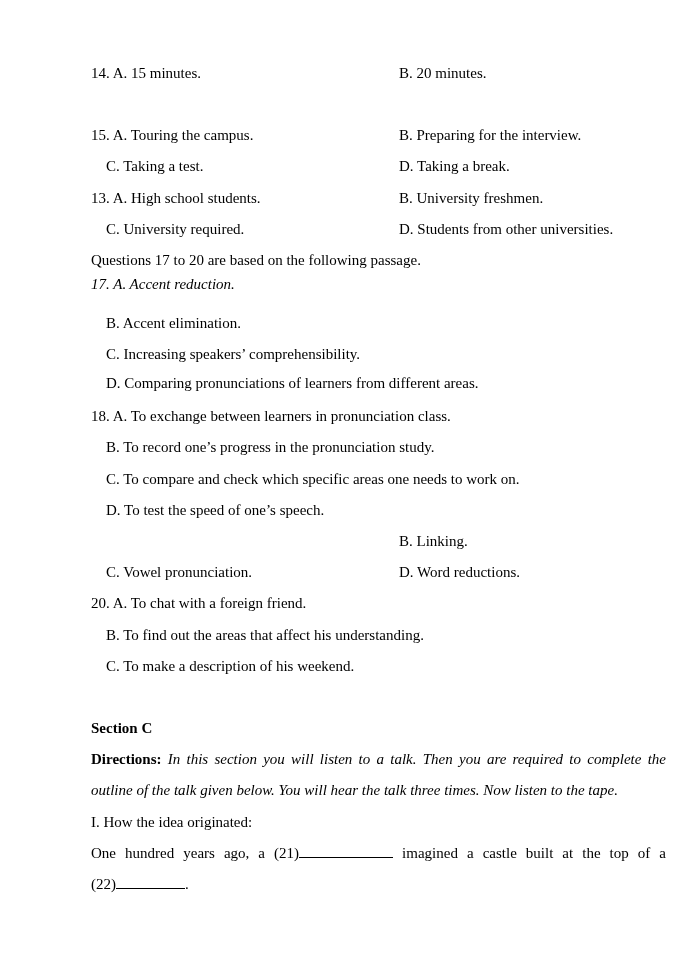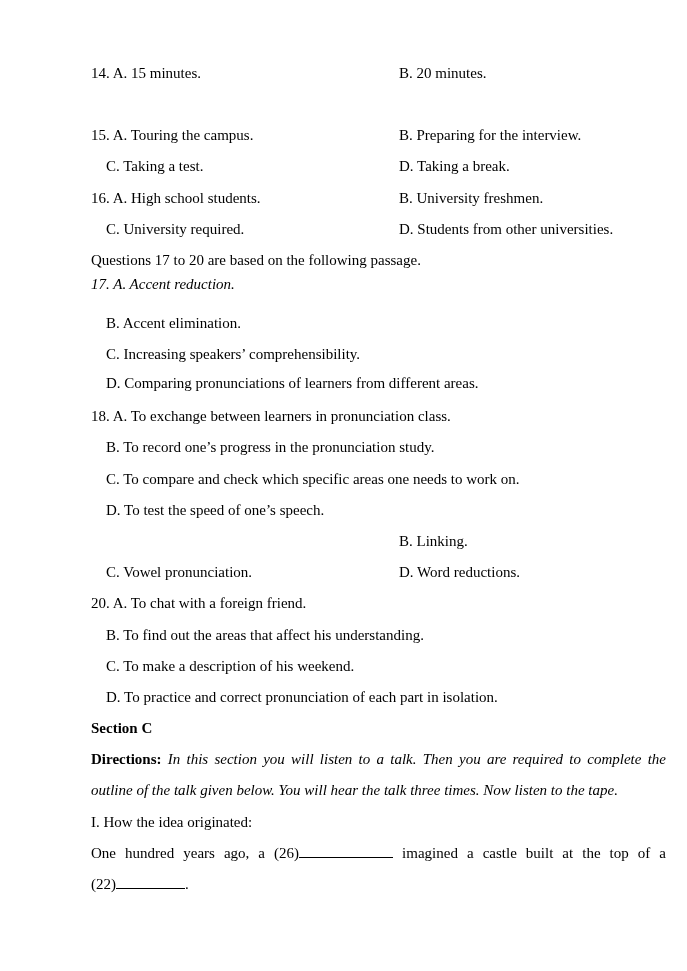--- a/index.html
+++ b/index.html
@@ -27,21 +27,21 @@
   </div>
   <div class="line" style="top:125px;">
     <span class="col-a">15. A. Touring the campus.</span>
     <span class="col-b">B. Preparing for the interview.</span>
   </div>
   <div class="line" style="top:156px;">
     <span class="col-a indent">C. Taking a test.</span>
     <span class="col-b">D. Taking a break.</span>
   </div>
   <div class="line" style="top:188px;">
-    <span class="col-a">16. A. High school students.</span>
+    <span class="col-a">13. A. High school students.</span>
     <span class="col-b">B. University freshmen.</span>
   </div>
   <div class="line" style="top:219px;">
     <span class="col-a indent">C. University required.</span>
     <span class="col-b">D. Students from other universities.</span>
   </div>
 
   <div class="line" style="top:250px;">Questions 17 to 20 are based on the following passage.</div>
 
   <div class="line" style="top:274px;font-style:italic;">17. A. Accent reduction.</div>
@@ -58,30 +58,29 @@
     <span class="col-b">B. Linking.</span>
   </div>
   <div class="line" style="top:562px;">
     <span class="col-a indent">C. Vowel pronunciation.</span>
     <span class="col-b">D. Word reductions.</span>
   </div>
 
   <div class="line" style="top:593px;">20. A. To chat with a foreign friend.</div>
   <div class="line indent" style="top:625px;">B. To find out the areas that affect his understanding.</div>
   <div class="line indent" style="top:656px;">C. To make a description of his weekend.</div>
-  <div class="line indent" style="top:687px;">D. To practice and correct pronunciation of each part in isolation.</div>
 
   <div class="line bold" style="top:718px;">Section C</div>
   <div class="line justify" style="top:749px;">
     <span class="bold">Directions:</span>
     <span class="italic">In this section you will listen to a talk. Then you are required to complete the</span>
   </div>
   <div class="line italic" style="top:780px;">outline of the talk given below. You will hear the talk three times. Now listen to the tape.</div>
   <div class="line" style="top:812px;">I. How the idea originated:</div>
   <div class="line justify" style="top:843px;">
-    <span>One hundred years ago, a (26)</span><span class="blank" style="width:94px;"></span>
+    <span>One hundred years ago, a (21)</span><span class="blank" style="width:94px;"></span>
     <span>imagined a castle built at the top of a</span>
   </div>
   <div class="line" style="top:874px;">
     <span>(22)</span><span class="blank" style="width:69px;"></span><span>.</span>
   </div>
 
 </div>
 
 </body></html>

